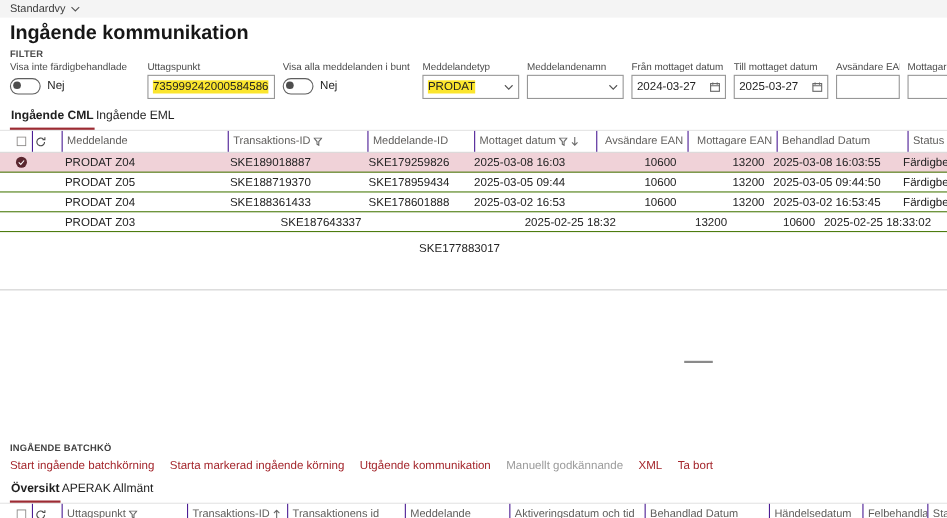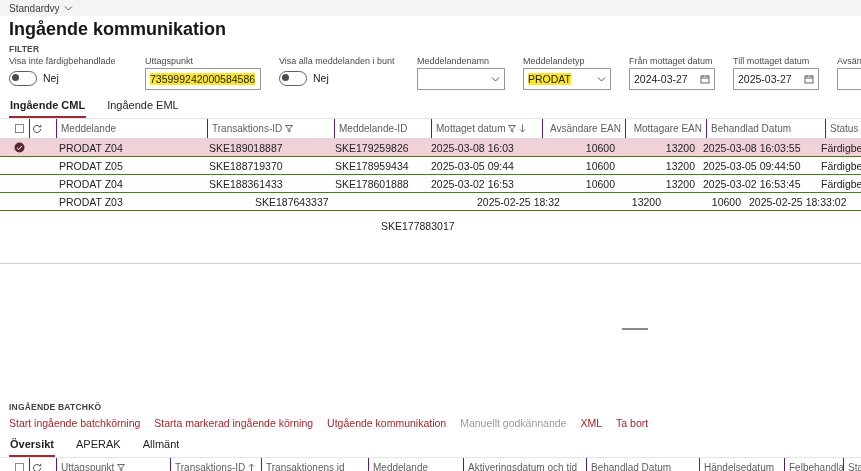--- a/index.html
+++ b/index.html
@@ -2,31 +2,31 @@
 <html><head>
 <meta charset="utf-8">
 <style>
   html,body{margin:0;padding:0}
   body{width:861px;height:471px;overflow:hidden;background:#fff;color:#222;
        font-family:"Liberation Sans",sans-serif;font-size:10.5px}
   .topbar{height:16px;background:#f4f4f4;display:flex;align-items:center;gap:4px;
           padding:0 9px;font-size:10px;color:#3c3c3c}
   .page-title{font-size:18px;font-weight:700;color:#161616;padding:3px 9px 1px}
   .sec-label{font-size:8.5px;font-weight:700;color:#4a4a4a;padding:3px 9px 2px;letter-spacing:.2px}
-  .filters{display:flex;gap:18px;padding:0 0 0 9px}
+  .filters{display:flex;gap:7px;padding:0 0 0 9px}
   .ffield{flex:none}
   .flabel{font-size:9px;color:#4a4a4a;margin-bottom:2px;white-space:nowrap;overflow:hidden}
   .fbox{height:20px;border:1px solid #979797;background:#fff;display:flex;align-items:center;
         gap:2px;padding:0 4px;font-size:10.5px}
   .fbox .chev{margin-left:auto}
   .hl{background:#fbe52d}
   .toggle-row{display:flex;align-items:center;gap:6px;height:20px}
   .toggle{width:26px;height:13px;border:1px solid #5f5f5f;border-radius:8px;position:relative;background:#fff}
   .knob{position:absolute;left:2px;top:2px;width:7px;height:7px;border-radius:50%;background:#4d4d4d}
-  .tabs{display:flex;gap:20px;padding:9px 9px 0;border-bottom:1px solid #e4e4e4}
+  .tabs{display:flex;padding:9px 9px 0;border-bottom:1px solid #e4e4e4}
   .tab{font-size:11px;padding:0 1px 5px;color:#1f1f1f;cursor:pointer}
   .tab.active{font-weight:700;border-bottom:2px solid #9c2b33}
   .trow{display:flex;align-items:center;height:17px;border-bottom:1px solid #4d7c0f;padding-left:9px}
   .thead{height:19px;color:#5f5d5b;font-size:10px;border-bottom:1px solid #d8d8d8}
   .thead .tcell{border-right:1px solid #4c1d95}
   .tcell{height:100%;display:flex;align-items:center;gap:3px;padding:0 4px;
          white-space:nowrap;overflow:hidden;flex:none}
   .selcol{width:20px;padding:0;justify-content:center}
   .refcol{width:22px;padding:0 2px}
   .right{justify-content:flex-end}
@@ -74,34 +74,34 @@
   <div class="ffield" style="width:120px">
     <div class="flabel">Visa alla meddelanden i bunt</div>
     <div class="toggle-row">
       <div class="toggle">
           <div class="knob"></div>
         </div>
       <span>Nej</span>
     </div>
   </div>
   <div class="ffield" style="width:88px">
-    <div class="flabel">Meddelandenamn</div>
-    <div class="fbox">
-      <span></span>
+    <div class="flabel">Meddelandetyp</div>
+    <div class="fbox">
+      <span class="hl">PRODAT</span>
       <span class="chev icn">
         <svg width="9" height="5" viewBox="0 0 9 5">
             <path d="M1 .5l3.5 3.5L8 .5" fill="none" stroke="#555"></path>
           </svg>
       </span>
     </div>
   </div>
   <div class="ffield" style="width:88px">
-    <div class="flabel">Meddelandetyp</div>
-    <div class="fbox">
-      <span class="hl">PRODAT</span>
+    <div class="flabel">Meddelandenamn</div>
+    <div class="fbox">
+      <span></span>
       <span class="chev icn">
         <svg width="9" height="5" viewBox="0 0 9 5">
             <path d="M1 .5l3.5 3.5L8 .5" fill="none" stroke="#555"></path>
           </svg>
       </span>
     </div>
   </div>
   <div class="ffield" style="width:86px">
     <div class="flabel">Från mottaget datum</div>
     <div class="fbox">

